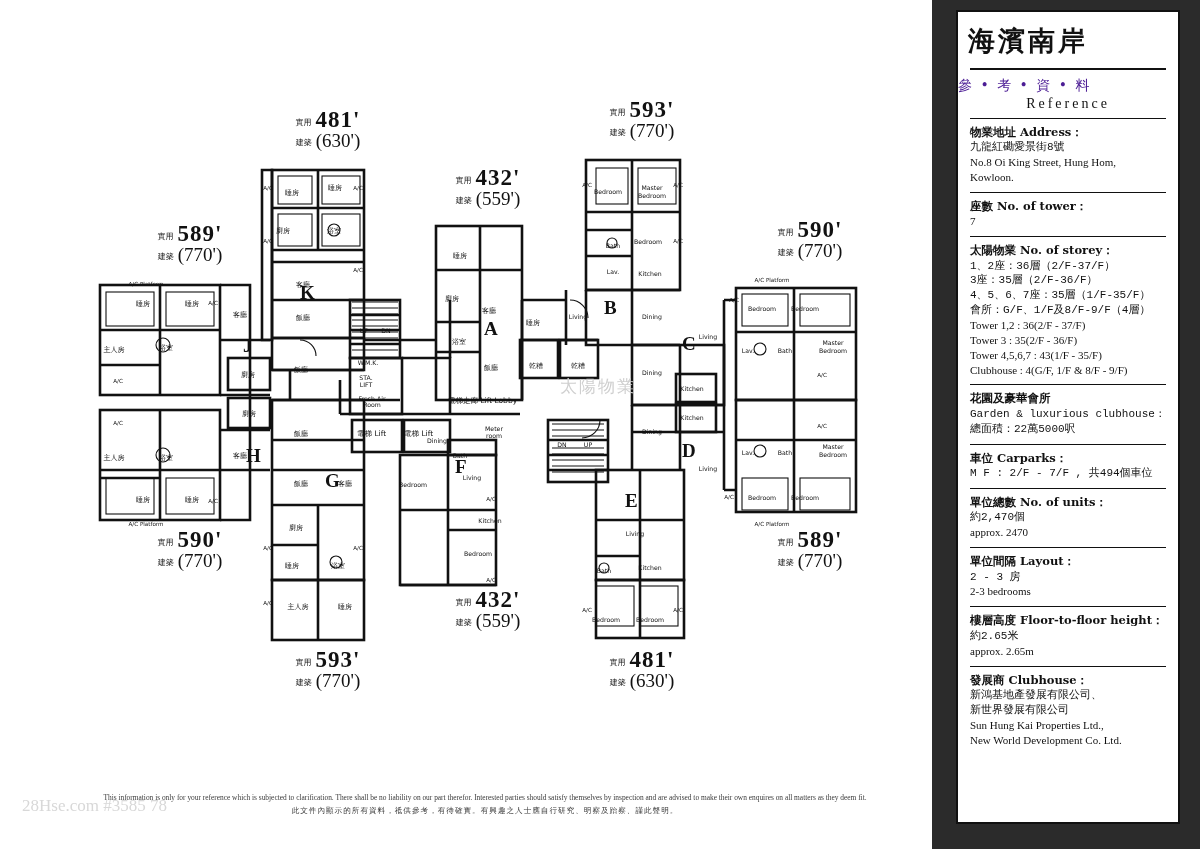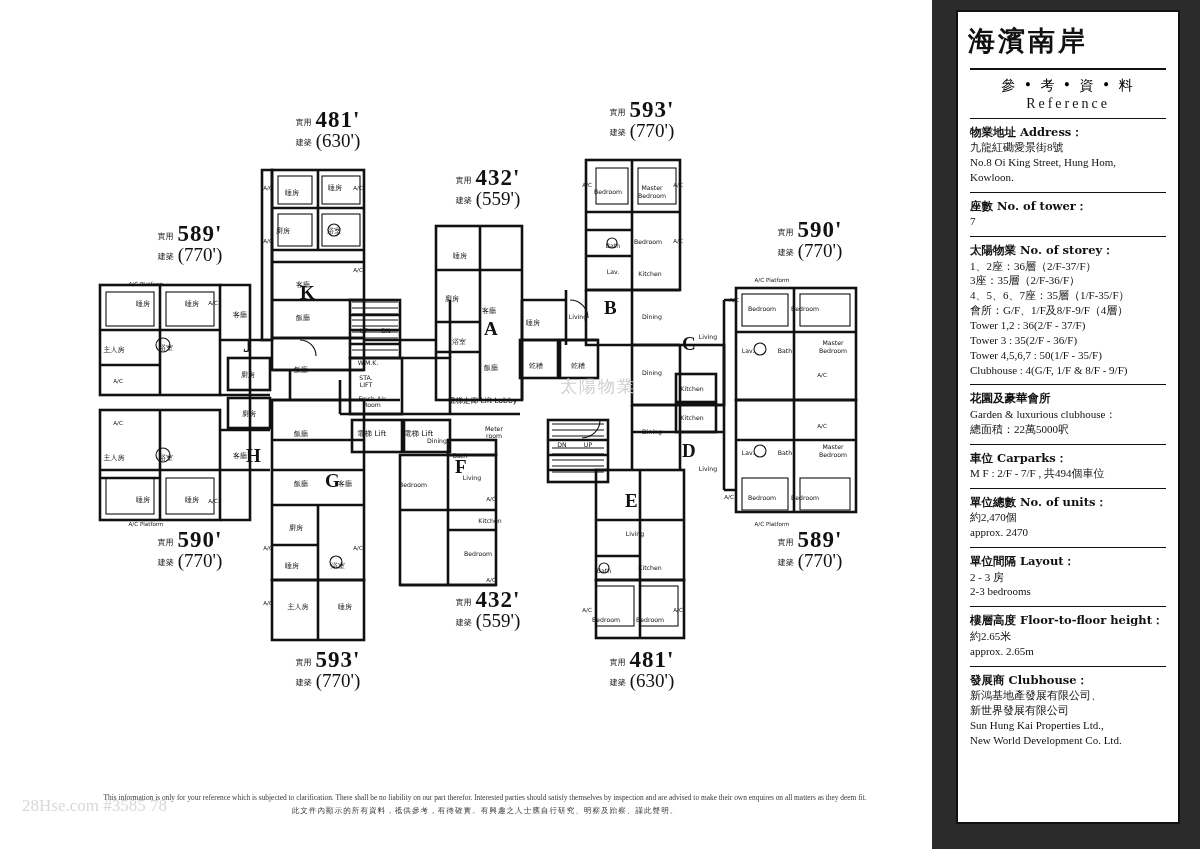--- a/index.html
+++ b/index.html
@@ -6,27 +6,27 @@
   body{width:1200px;height:849px;background:#ffffff;font-family:"Liberation Serif",serif;overflow:hidden;position:relative;}
   .page{position:relative;width:1200px;height:849px;}
 
   
   .panel{position:absolute;left:932px;top:0;width:268px;height:849px;background:#2b2b2b;}
   .panel-inner{position:absolute;left:24px;top:10px;width:220px;height:810px;background:#ffffff;border:2px solid #111;}
   .brand{padding:14px 10px 4px;}
   .brand-cn{font-family:"DejaVu Serif",serif;font-weight:bold;font-size:27px;letter-spacing:3px;color:#111;line-height:1.1;}
   .brand-en{font-family:"Liberation Serif",serif;font-weight:bold;font-size:20px;letter-spacing:1px;color:#111;margin-top:3px;}
   .rule{height:2px;background:#111;margin:8px 12px 0;}
-  .ref-cn{text-align:center;font-family:"DejaVu Serif",serif;font-size:14px;letter-spacing:2px;margin-top:7px;color:#000000;}
+  .ref-cn{text-align:left;font-family:"DejaVu Serif",serif;font-size:14px;letter-spacing:2px;margin-top:7px;color:#4c1d95;}
   .ref-en{text-align:center;font-family:"Liberation Serif",serif;font-size:14px;letter-spacing:3px;margin-top:1px;color:#111;}
   .rule2{height:1px;background:#111;margin:6px 12px 6px;}
   .info{padding:0 12px 6px;}
   .blk{margin-bottom:7px;}
   .blk .hd{font-family:"DejaVu Serif",serif;font-size:11.5px;font-weight:bold;color:#111;line-height:1.35;}
-  .blk .ln{font-family:Liberation Serif, serif;font-size:11px;color:#111;line-height:1.35;}
+  .blk .ln{font-family:Liberation Mono, monospace;font-size:11px;color:#111;line-height:1.35;}
   .blk .ln.en{font-family:"Liberation Serif",serif;font-size:11px;}
   .sep{height:1px;background:#111;margin:5px 0 6px;}
 
   
   .plan{position:absolute;left:0;top:0;width:932px;height:849px;}
   .plan svg{position:absolute;left:0;top:0;}
 
   
   .arealbl{position:absolute;text-align:center;color:#111;}
   .arealbl .tag{font-family:"DejaVu Sans",sans-serif;font-size:8px;line-height:8px;letter-spacing:0;display:inline-block;vertical-align:middle;}
@@ -380,21 +380,21 @@
           </div>
           <div class="sep"></div>
           <div class="blk">
             <div class="hd">太陽物業  No. of storey：</div>
             <div class="ln">1、2座：36層（2/F-37/F）</div>
             <div class="ln">3座：35層（2/F-36/F）</div>
             <div class="ln">4、5、6、7座：35層（1/F-35/F）</div>
             <div class="ln">會所：G/F、1/F及8/F-9/F（4層）</div>
             <div class="ln en">Tower 1,2 : 36(2/F - 37/F)</div>
             <div class="ln en">Tower 3 : 35(2/F - 36/F)</div>
-            <div class="ln en">Tower 4,5,6,7 : 50(1/F - 35/F)</div>
+            <div class="ln en">Tower 4,5,6,7 : 43(1/F - 35/F)</div>
             <div class="ln en">Clubhouse : 4(G/F, 1/F &amp; 8/F - 9/F)</div>
           </div>
           <div class="sep"></div>
           <div class="blk">
             <div class="hd">花園及豪華會所</div>
             <div class="ln">Garden &amp; luxurious clubhouse：</div>
             <div class="ln">總面積：22萬5000呎</div>
           </div>
           <div class="sep"></div>
           <div class="blk">

